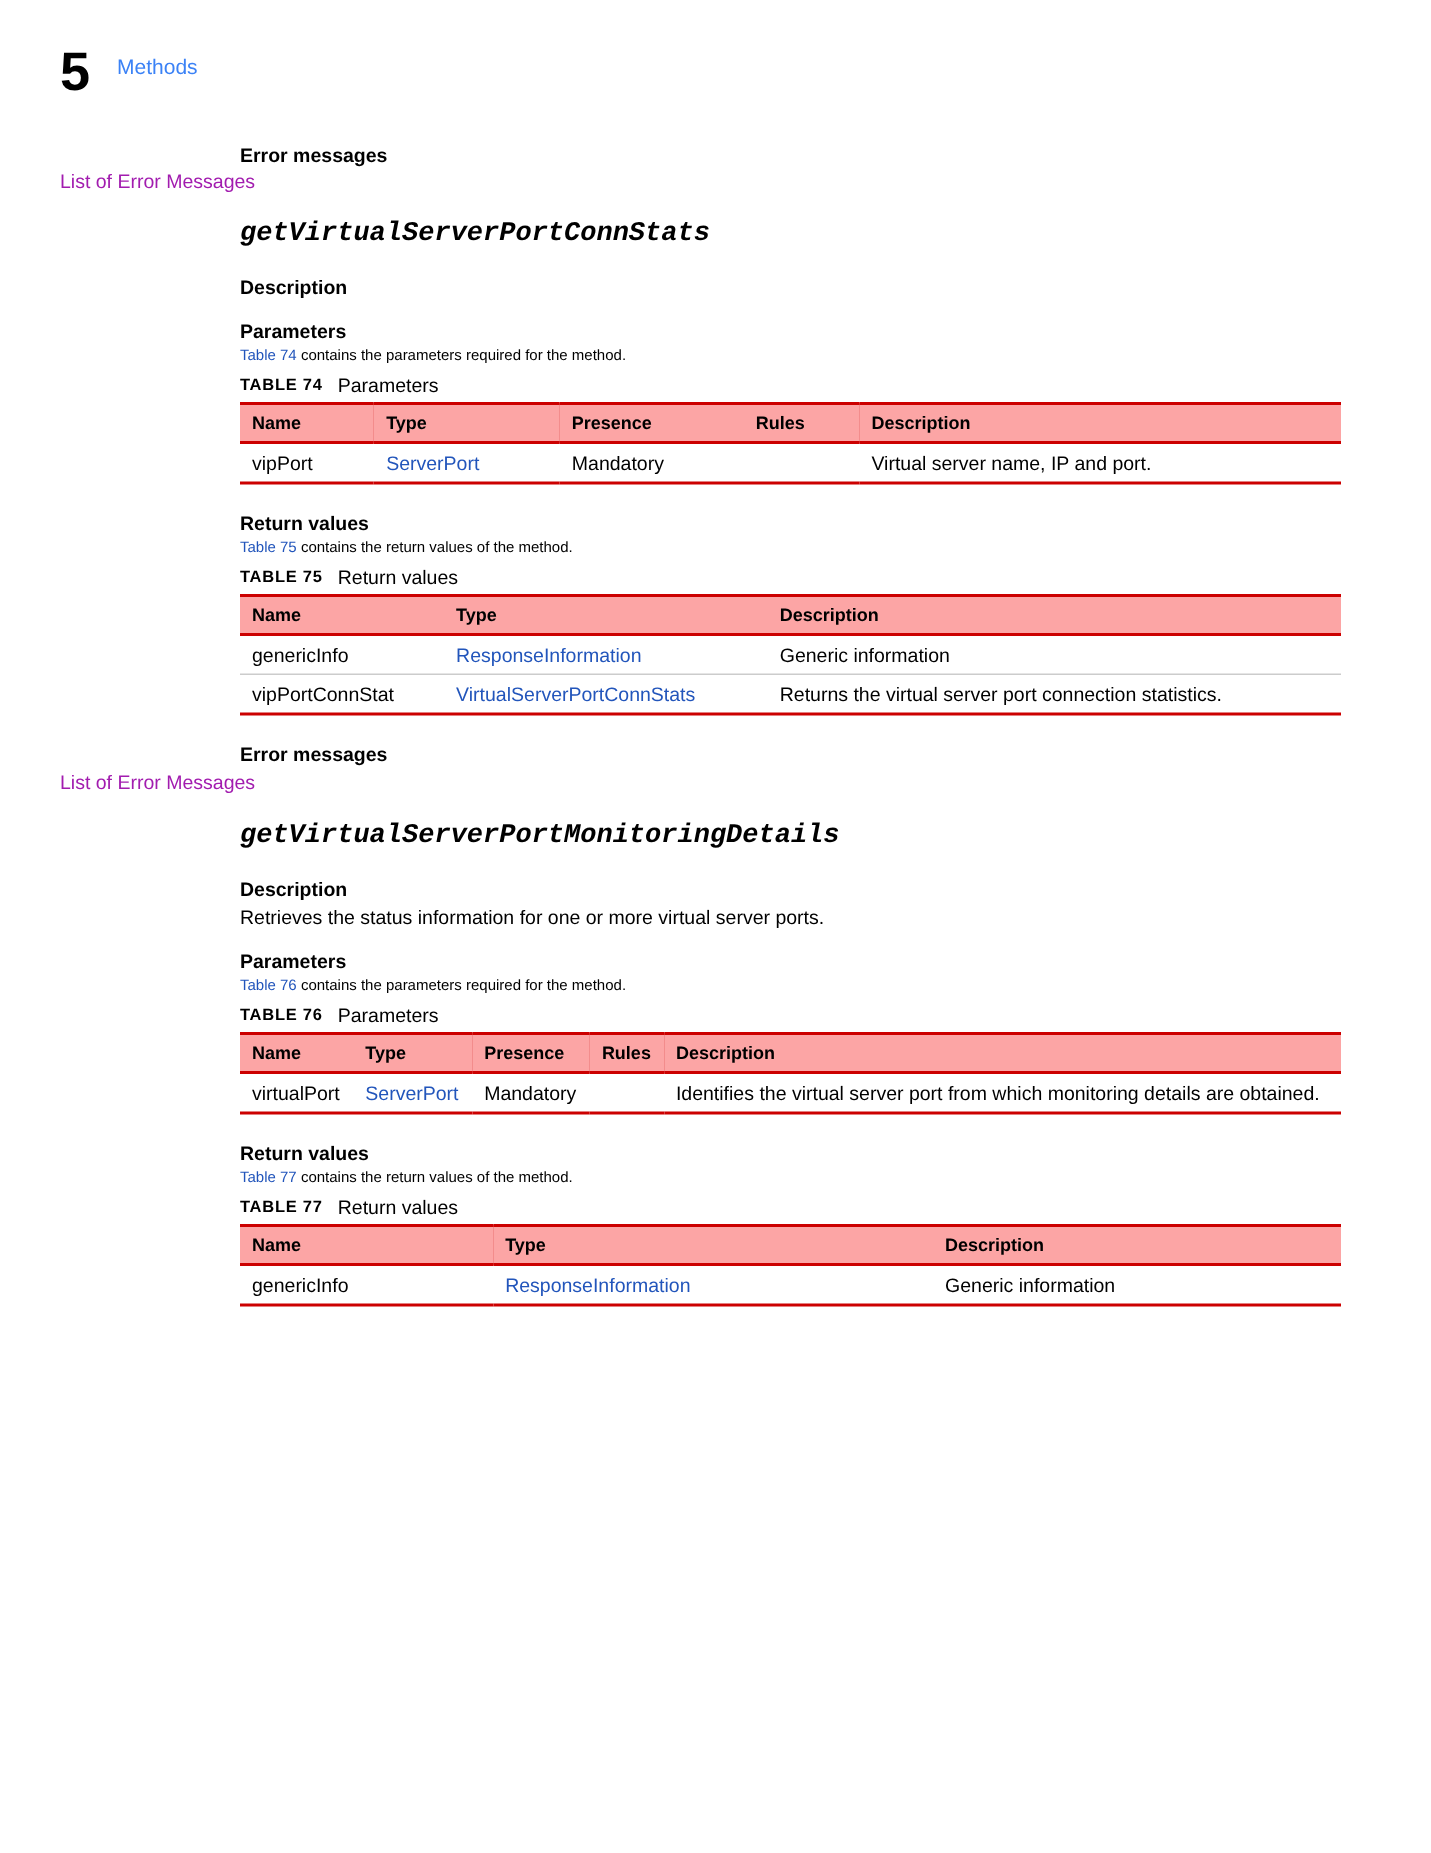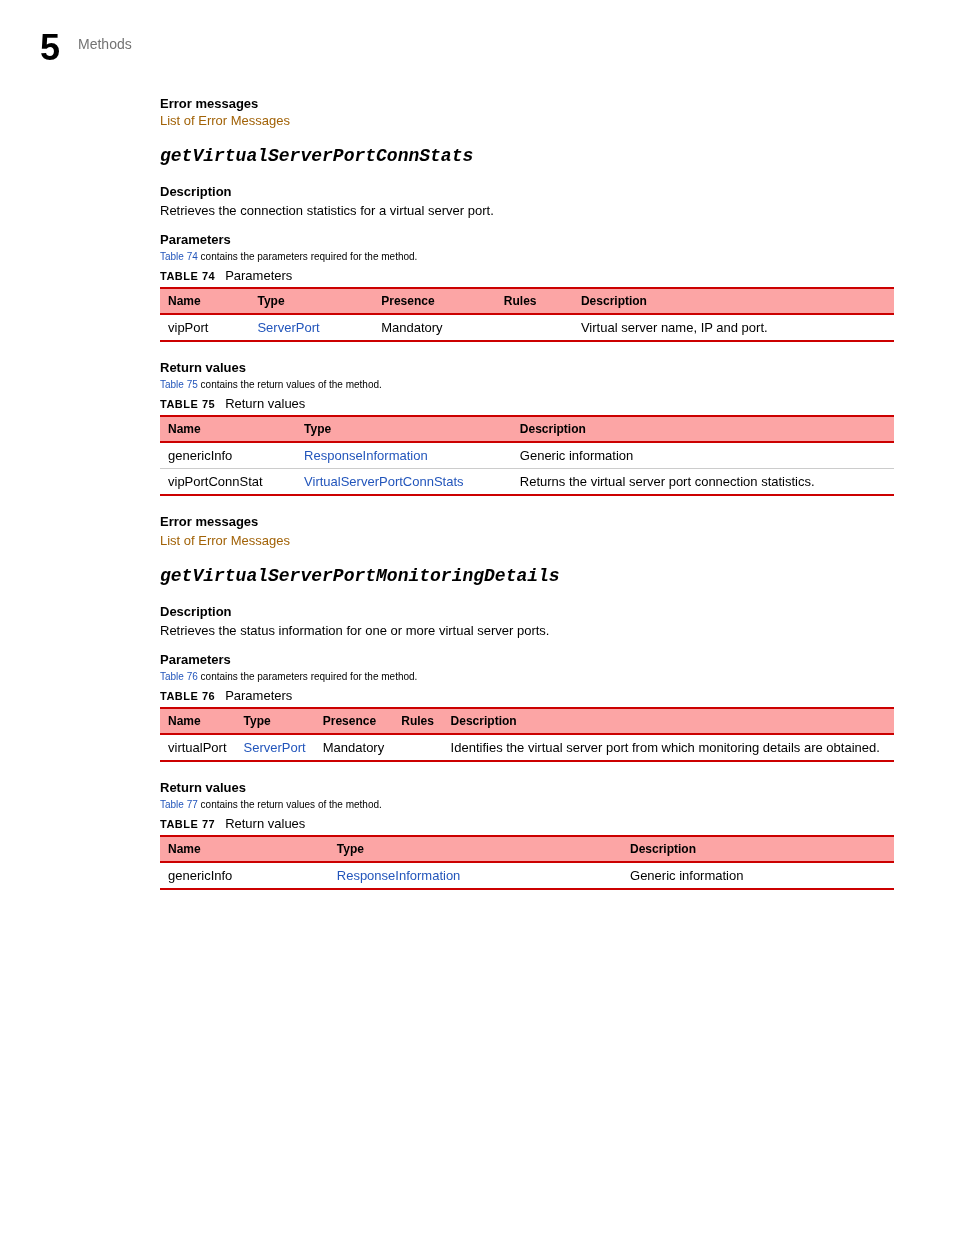--- a/index.html
+++ b/index.html
@@ -18,38 +18,37 @@
     }
     .chapter-number {
       font-size: 36px;
       font-weight: bold;
       margin-right: 18px;
       line-height: 1;
     }
     .chapter-label {
       font-size: 14px;
       padding-top: 6px;
-      color: #737373;
+      color: #3b82f6;
     }
 
     .section {
       margin-bottom: 8px;
     }
 
     .section-label {
       font-weight: bold;
       font-size: 13px;
       margin-bottom: 2px;
       margin-left: 120px;
     }
 
     .link {
-      color: #a16207;
+      color: #a21caf;
       text-decoration: none;
-      margin-left: 120px;
       display: block;
       margin-bottom: 18px;
     }
 
     .method-title {
       font-style: italic;
       font-size: 18px;
       font-weight: bold;
       margin-left: 120px;
       margin-bottom: 18px;
@@ -166,21 +165,20 @@
 
 <div class="section">
   <div class="section-label">Error messages</div>
   <a class="link" href="#">List of Error Messages</a>
 </div>
 
 <div class="section">
   <div class="method-title">getVirtualServerPortConnStats</div>
 
   <div class="subsection-label">Description</div>
-  <div class="description-text">Retrieves the connection statistics for a virtual server port.</div>
 
   <div class="subsection-label">Parameters</div>
   <div class="table-ref">
     <a class="tlink" href="#">Table 74</a> contains the parameters required for the method.
   </div>
 
   <div class="table-container">
     <div class="table-header-row">
       <span class="table-label">TABLE 74</span>
       <span class="table-title-text">Parameters</span>

